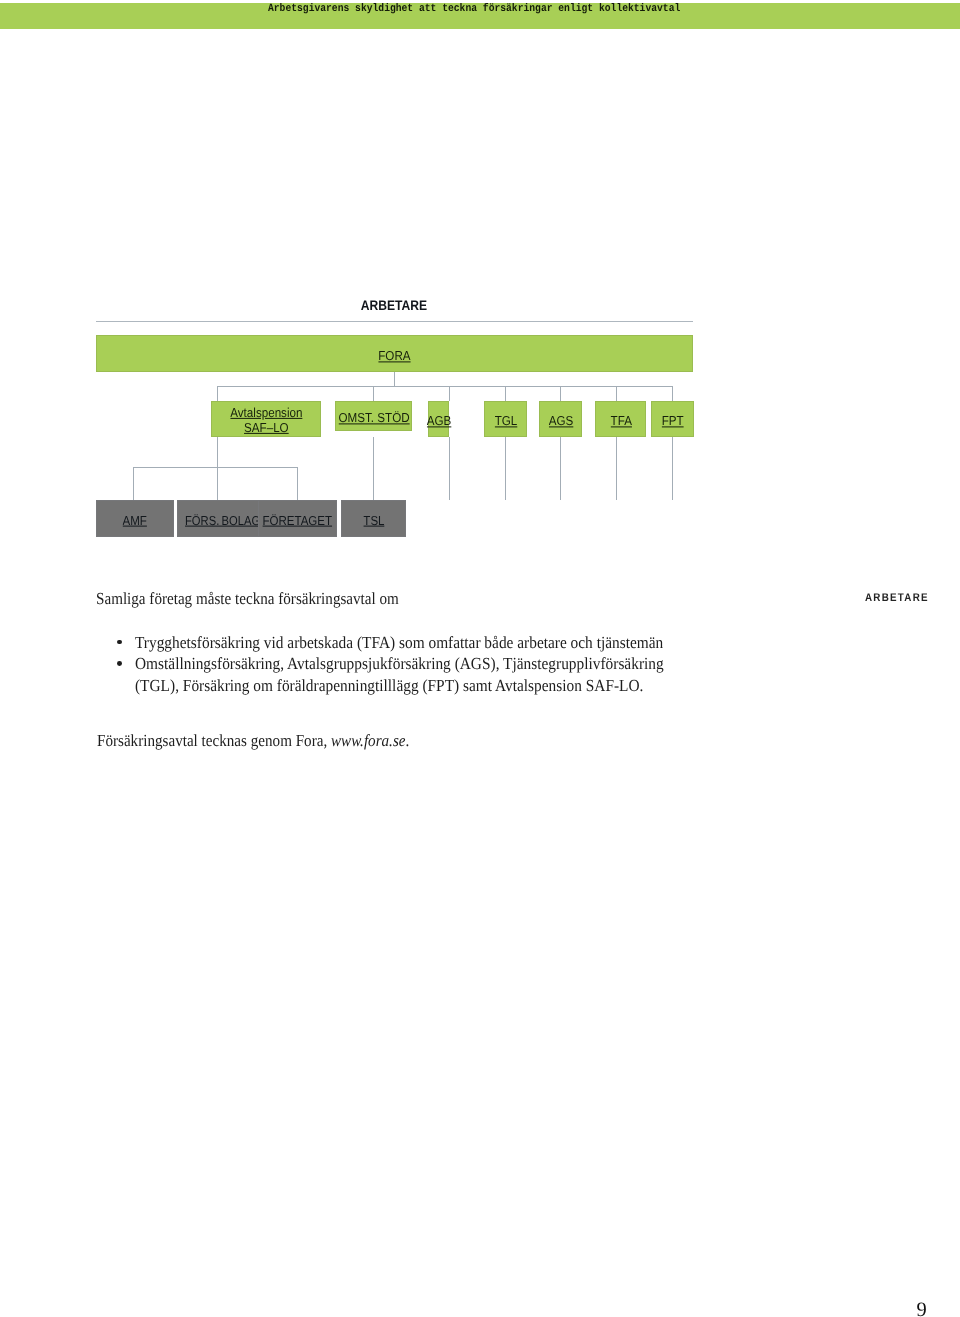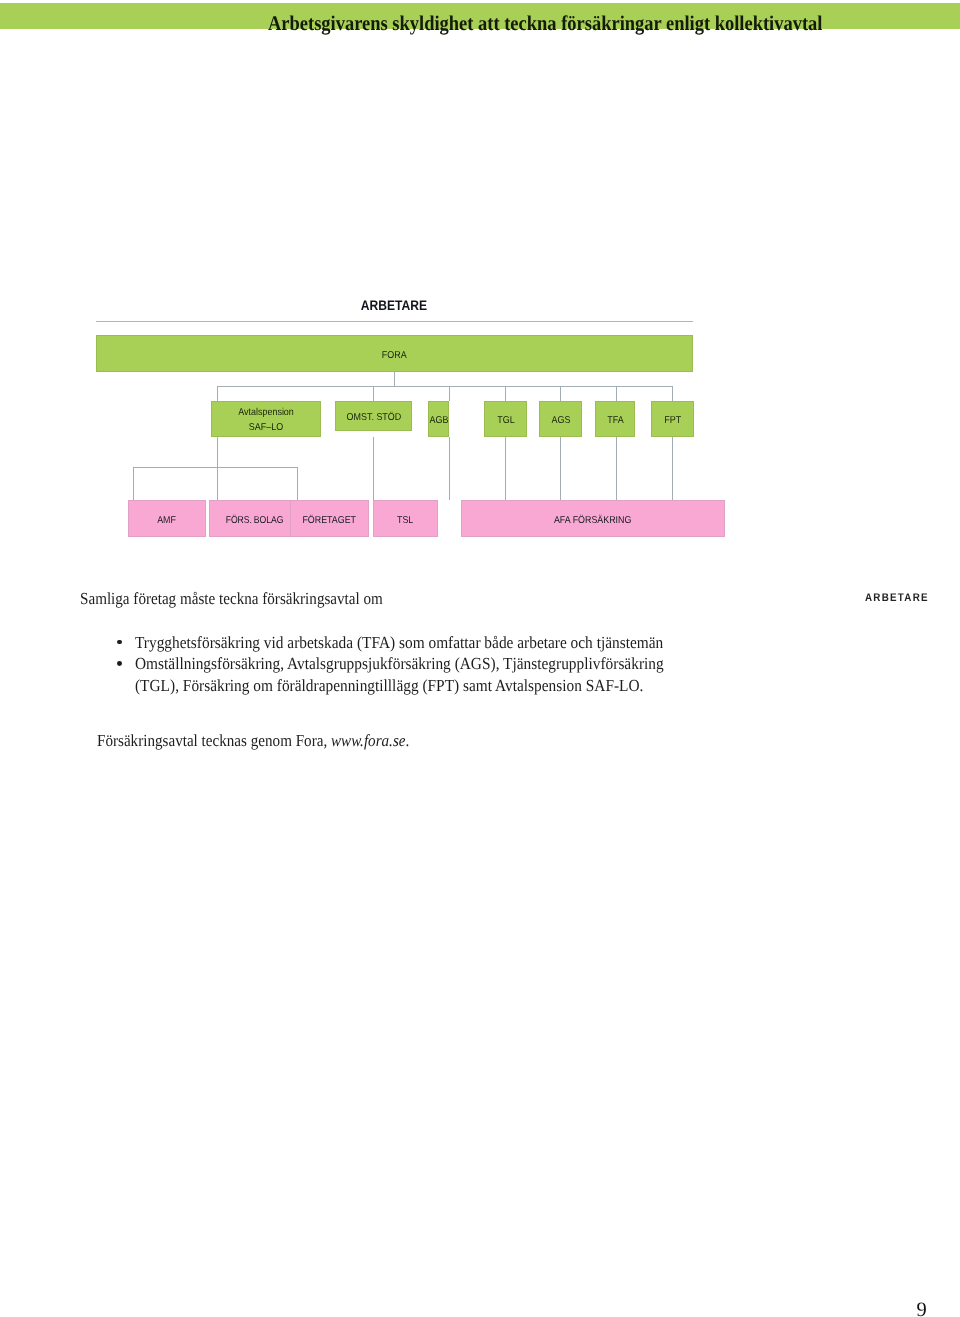--- a/index.html
+++ b/index.html
@@ -14,47 +14,47 @@
   .page{position:absolute;inset:0;}
   
   .page{ transform:translateZ(0); }
 
   
   .header-band{
     position:absolute;left:0;top:3px;width:960px;height:26px;
     background:#a8cf56;
   }
   .header-title{
-    position:absolute;left:268.0px;top:15px;
-    font-family:Liberation Serif, serif;
-    font-size:21px;font-weight:700;line-height:16px;
+    position:absolute;left:268.0px;top:1px;
+    font-family:Liberation Mono, monospace;
+    font-size:11px;font-weight:700;line-height:16px;
     color:#141c09;white-space:nowrap;
   }
   .header-title > span{display:inline-block;transform:scaleX(0.8796) translateZ(0);transform-origin:left top;}
 
   
   .diagram{position:absolute;left:0;top:0;width:960px;height:1317px;}
   .dg-title{
     position:absolute;font-family:"Liberation Sans", sans-serif;
     font-size:13.9px;font-weight:700;color:#12161c;
     white-space:nowrap;
   }
   .dg-title > span{display:inline-block;transform:scaleX(0.872) translateX(-50%) translateZ(0);transform-origin:left center;}
   .rule{position:absolute;background:#aeb7bf;height:1px;}
   .box{
     position:absolute;display:flex;align-items:center;justify-content:center;
     font-family:"Liberation Sans", sans-serif;color:#16210b;
-    text-align:center;line-height:15.2px;white-space:nowrap;font-size:10px;
+    text-align:center;line-height:15.2px;white-space:nowrap;font-size:13px;text-decoration:underline;
   }
   .box > span{display:inline-block;transform:translateX(0.35px) translateY(2.4px) scaleX(0.895) translateZ(0);transform-origin:center;}
   .box.grey > span{transform:translateY(1.6px) scaleX(0.888) translateZ(0);}
   .box.tight > span{transform:translateY(1.6px) scaleX(0.862) translateZ(0);}
   .box.two-line > span{transform:translateY(0.9px) scaleX(0.895) translateZ(0);}
   .box.green{background:#a8cf56;box-shadow:inset 0 0 0 1px rgba(120,140,70,0.28);}
-  .box.grey{background:#f9a8d4;color:#13181d;box-shadow:inset 0 0 0 1px rgba(130,138,148,0.22);margin-left:32px;}
+  .box.grey{background:#737373;color:#13181d;box-shadow:inset 0 0 0 1px rgba(130,138,148,0.22);}
   .conn{position:absolute;background:#a3adb6;}
   .conn.v{width:1px;}
   .conn.h{height:1px;}
 
   
   .body-text{
     position:absolute;font-family:"Liberation Serif", serif;
     color:#1d1d1d;font-size:16.9px;white-space:nowrap;
     line-height:20.8px;
   }
@@ -112,21 +112,21 @@
       </div>
     <div class="box green" style="left:428px;top:401px;width:21px;height:36px;">
         <span>AGB</span>
       </div>
     <div class="box green" style="left:484px;top:401px;width:43px;height:36px;">
         <span>TGL</span>
       </div>
     <div class="box green" style="left:539px;top:401px;width:43px;height:36px;">
         <span>AGS</span>
       </div>
-    <div class="box green" style="left:595px;top:401px;width:40px;height:36px;">
+    <div class="box green" style="left:595px;top:401px;width:51px;height:36px;">
         <span>TFA</span>
       </div>
     <div class="box green" style="left:651px;top:401px;width:43px;height:36px;">
         <span>FPT</span>
       </div>
 
     <div class="conn v" style="left:217px;top:437px;height:30px;"></div>
     <div class="conn h" style="left:133px;top:467px;width:165px;"></div>
     <div class="conn v" style="left:133px;top:467px;height:33px;"></div>
     <div class="conn v" style="left:217px;top:467px;height:33px;"></div>
@@ -143,26 +143,23 @@
       </div>
     <div class="box grey tight" style="left:177px;top:500px;width:92px;height:37px;">
         <span>FÖRS. BOLAG</span>
       </div>
     <div class="box grey" style="left:258px;top:500px;width:79px;height:37px;">
         <span>FÖRETAGET</span>
       </div>
     <div class="box grey" style="left:341px;top:500px;width:65px;height:37px;">
         <span>TSL</span>
       </div>
-    <div class="box grey" style="left:429px;top:500px;width:264px;height:37px;">
-        <span>AFA FÖRSÄKRING</span>
-      </div>
   </div>
 
-  <div class="body-text para" style="left:80px;top:588.5px;"><span>Samliga företag måste teckna försäkringsavtal om</span></div>
+  <div class="body-text para" style="left:96px;top:588.5px;"><span>Samliga företag måste teckna försäkringsavtal om</span></div>
 
   <div class="side-label" style="left:864.6px;top:592.4px;"><span>ARBETARE</span></div>
 
   <div class="bullet-list">
     <span class="bullet-dot" style="left:117.2px;top:639.7px;"></span>
     <div class="body-text bul" style="left:134.8px;top:632.5px;"><span>Trygghetsförsäkring vid arbetskada (TFA) som omfattar både arbetare och tjänstemän</span></div>
 
     <span class="bullet-dot" style="left:117.2px;top:660.9px;"></span>
     <div class="body-text bul" style="left:134.8px;top:653.9px;"><span>Omställningsförsäkring, Avtalsgruppsjukförsäkring (AGS), Tjänstegrupplivförsäkring</span></div>
     <div class="body-text bul" style="left:134.8px;top:675.9px;"><span>(TGL), Försäkring om föräldrapenningtilllägg (FPT) samt Avtalspension SAF-LO.</span></div>

